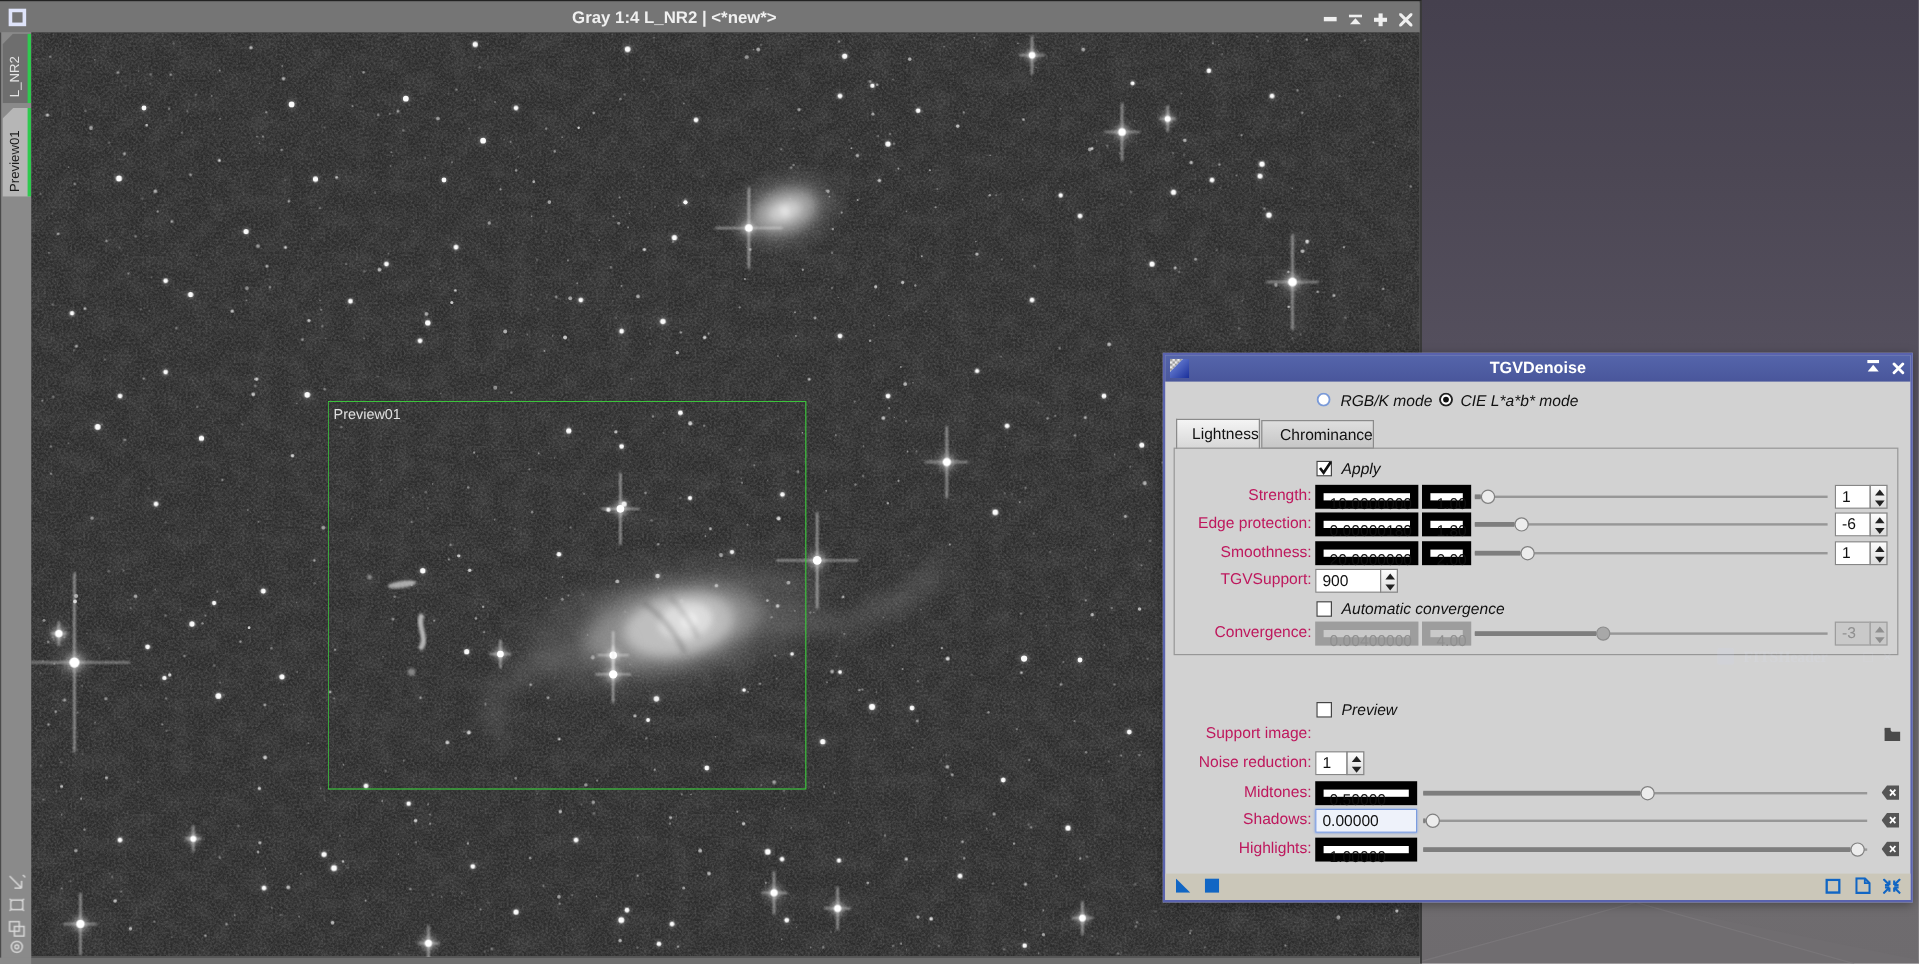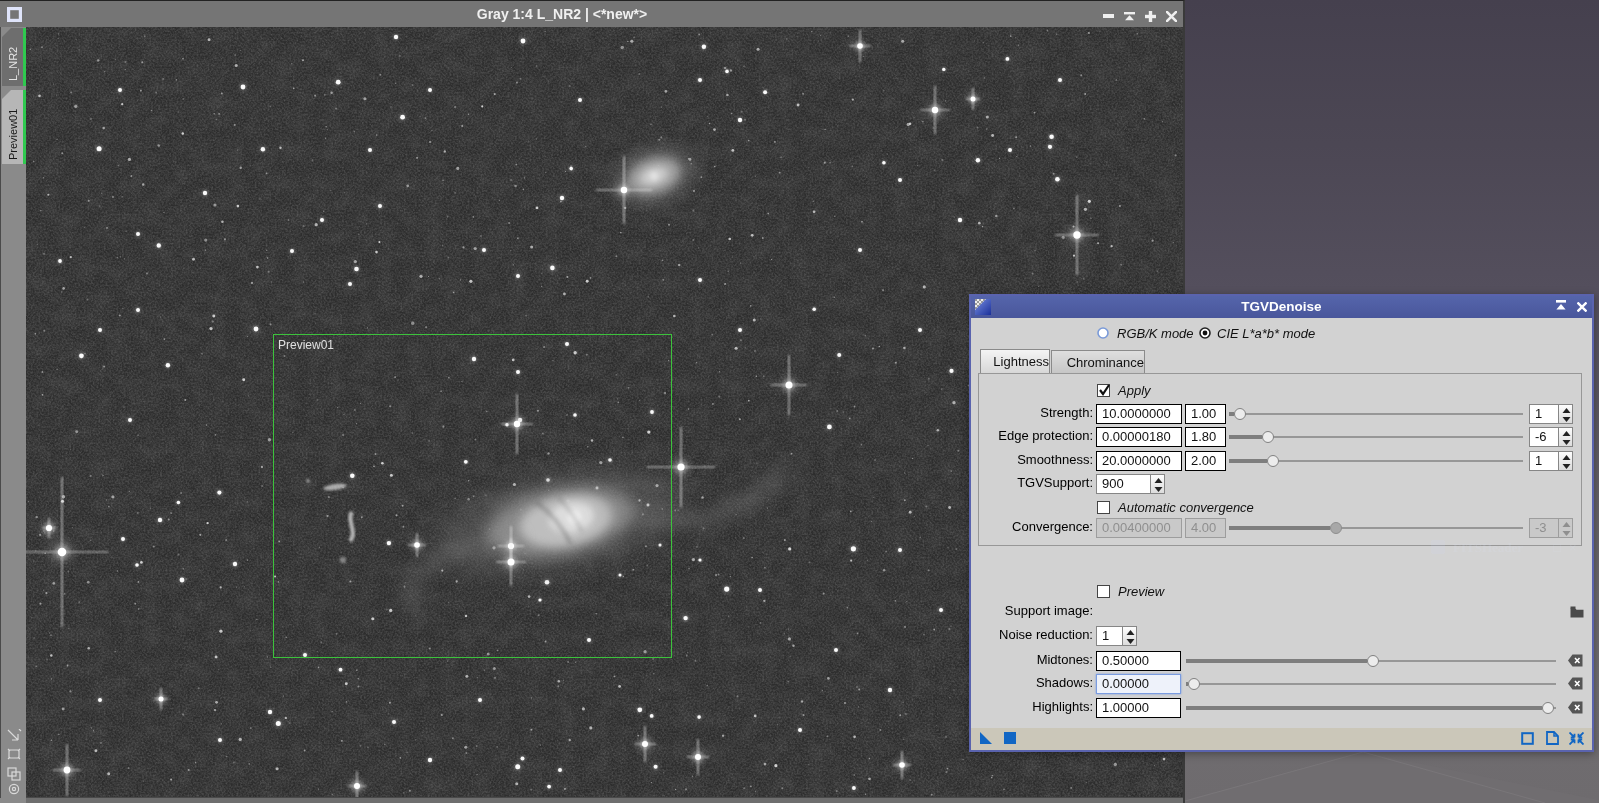--- a/index.html
+++ b/index.html
@@ -14,23 +14,23 @@
 .vtab{position:absolute;left:1px;width:24px;}
 .vtab .rt{position:absolute;white-space:nowrap;font-size:11px;transform:rotate(-90deg);transform-origin:0 0;}
 #sfwrap{position:absolute;left:26px;top:0;width:1157px;height:770px;overflow:hidden;background:#2f2f2f;}
 #iw .bstrip{position:absolute;left:26px;top:770px;width:1157px;height:7px;background:#6e6e6e;border-top:1px solid #4a4a4a;}
 
 #wsdec{position:absolute;left:1185px;top:752px;width:414px;height:51px;}
 
 #dlg{position:absolute;left:969px;top:294px;width:625px;height:458px;border:2px solid #5a63ae;background:#d2d2d2;box-shadow:0 2px 8px rgba(0,0,0,0.35);}
 #dlg .dtb{position:absolute;left:0;top:0;width:621px;height:22px;background:linear-gradient(180deg,#5565ab,#49569b);}
 #dlg .dtb .dttl{position:absolute;left:0;top:0;width:621px;height:22px;line-height:22px;text-align:center;font-weight:bold;font-size:13.5px;color:#ffffff;}
-.lbl{position:absolute;font-size:13px;color:#000000;text-align:right;}
+.lbl{position:absolute;font-size:13px;color:#be185d;text-align:right;}
 .llbl{position:absolute;font-size:13px;color:#111;font-style:italic;}
-.edit{position:absolute;height:20px;background:#ffffff;border:1px solid #000000;font-size:13px;color:#111;line-height:18px;padding-left:5px;}
+.edit{position:absolute;height:20px;background:#ffffff;border:7px solid #000000;font-size:13px;color:#111;line-height:18px;padding-left:5px;}
 .edit.dis{background:#c9c9c9;color:#8f8f8f;border-color:#9d9d9d;}
 .edit.foc{background:#eef2fa;border:1px solid #7a9ce0;box-shadow:0 0 2px #7a9ce0;}
 .cb{position:absolute;width:13px;height:13px;background:#fff;border:1px solid #444;}
 .cb svg{position:absolute;left:-1px;top:-3px;}
 .sld{position:absolute;height:12px;}
 .sld .tr{position:absolute;left:0;right:0;top:5px;height:2px;background:#979797;}
 .sld .fl{position:absolute;left:0;top:4px;height:4px;background:#7e7e7e;}
 .sld .kn{position:absolute;top:0;width:12px;height:12px;border-radius:6px;background:#ececec;border:1px solid #808080;}
 .sld.dis .kn{background:#a8a8a8;border-color:#8d8d8d;}
 .spinbox{position:absolute;height:20px;background:#fff;border:1px solid #868686;font-size:13px;color:#111;line-height:18px;padding-left:5px;}

